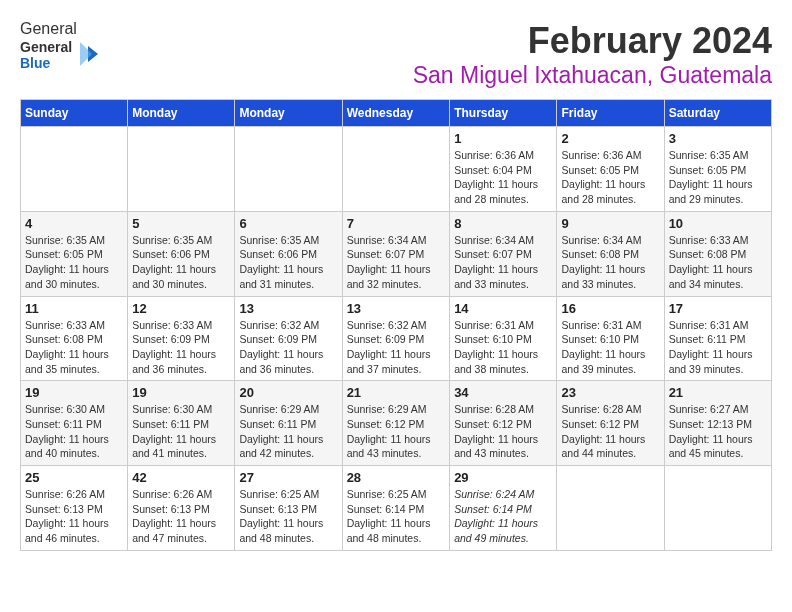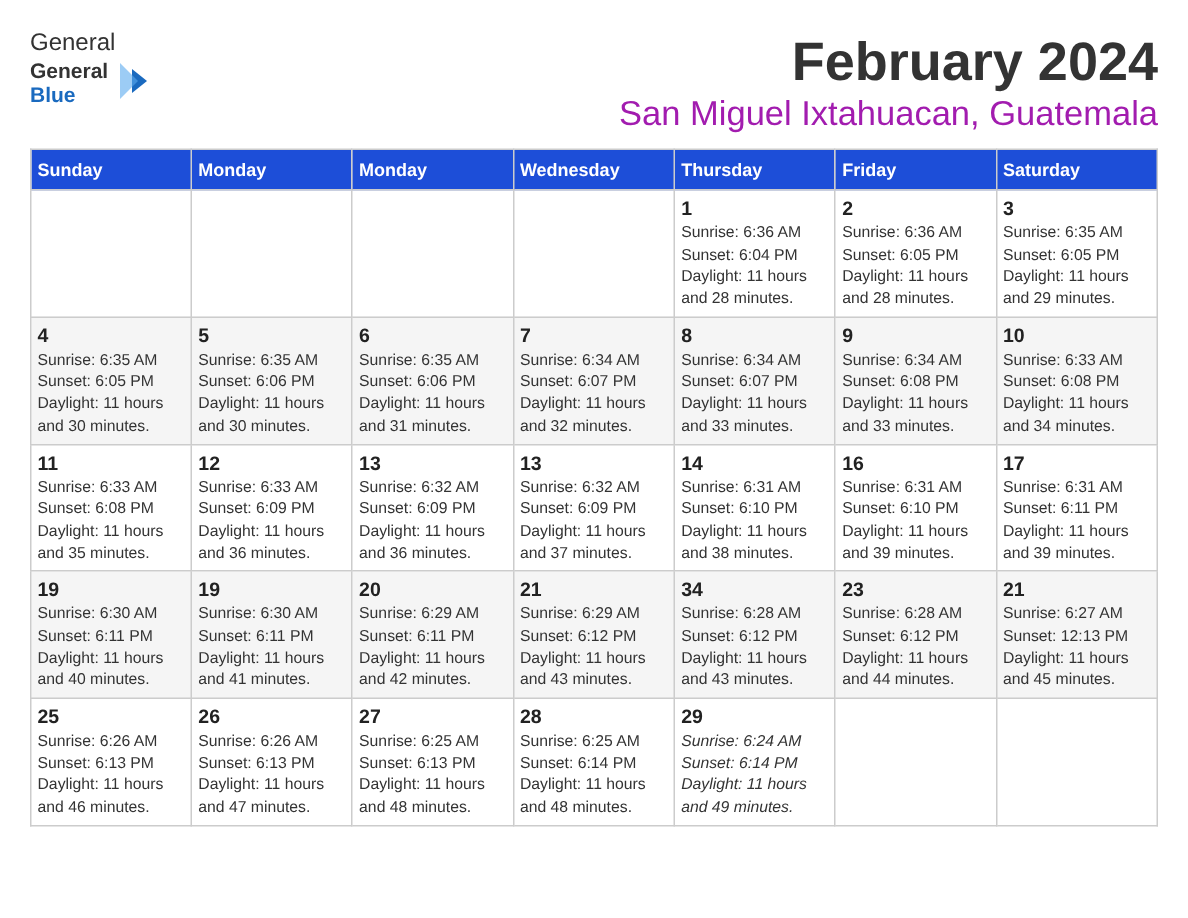--- a/index.html
+++ b/index.html
@@ -268,21 +268,21 @@
         </td>
       </tr>
       <tr>
         <td>
           <div class="day-num">25</div>
           <div class="day-detail" style="white-space: pre-line;">Sunrise: 6:26 AM
 Sunset: 6:13 PM
 Daylight: 11 hours and 46 minutes.</div>
         </td>
         <td>
-          <div class="day-num">26</div>
+          <div class="day-num">42</div>
           <div class="day-detail" style="white-space: pre-line;">Sunrise: 6:26 AM
 Sunset: 6:13 PM
 Daylight: 11 hours and 47 minutes.</div>
         </td>
         <td>
           <div class="day-num">27</div>
           <div class="day-detail" style="white-space: pre-line;">Sunrise: 6:25 AM
 Sunset: 6:13 PM
 Daylight: 11 hours and 48 minutes.</div>
         </td>

